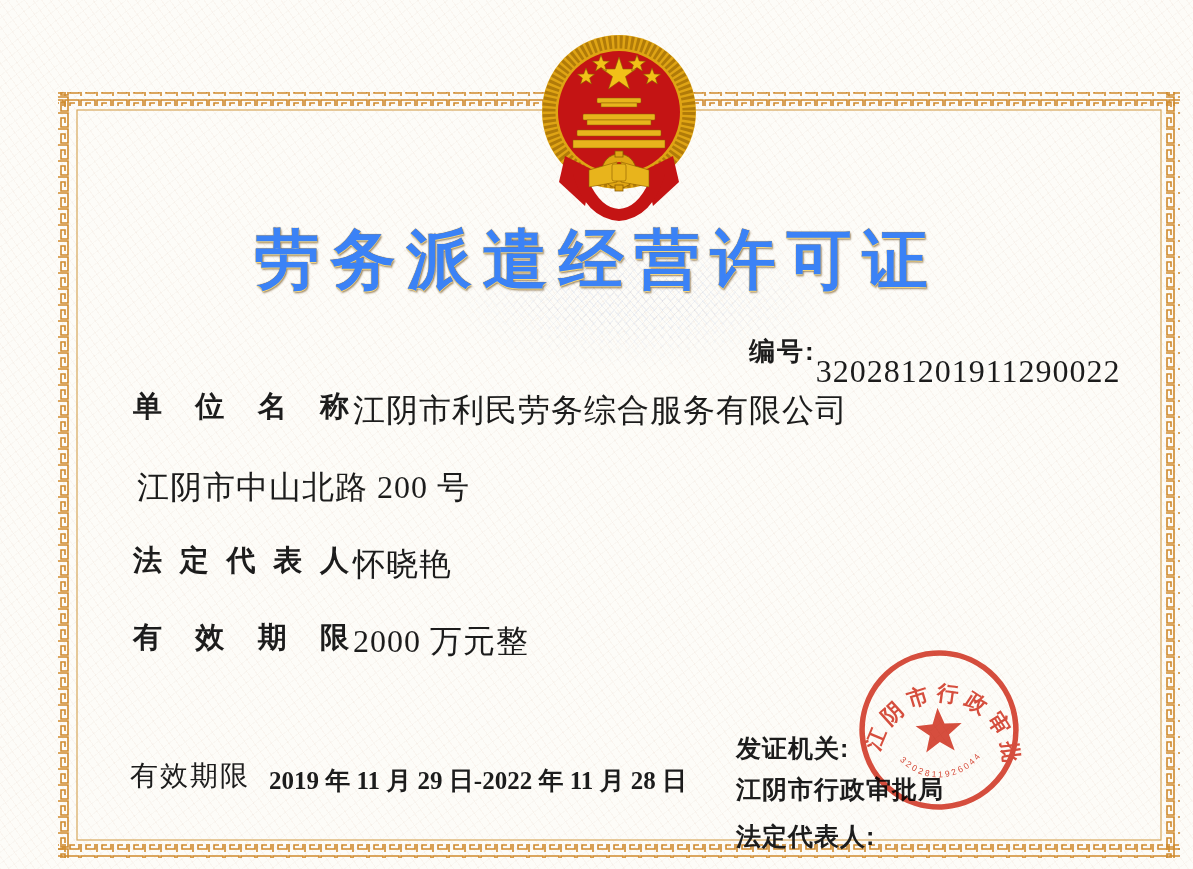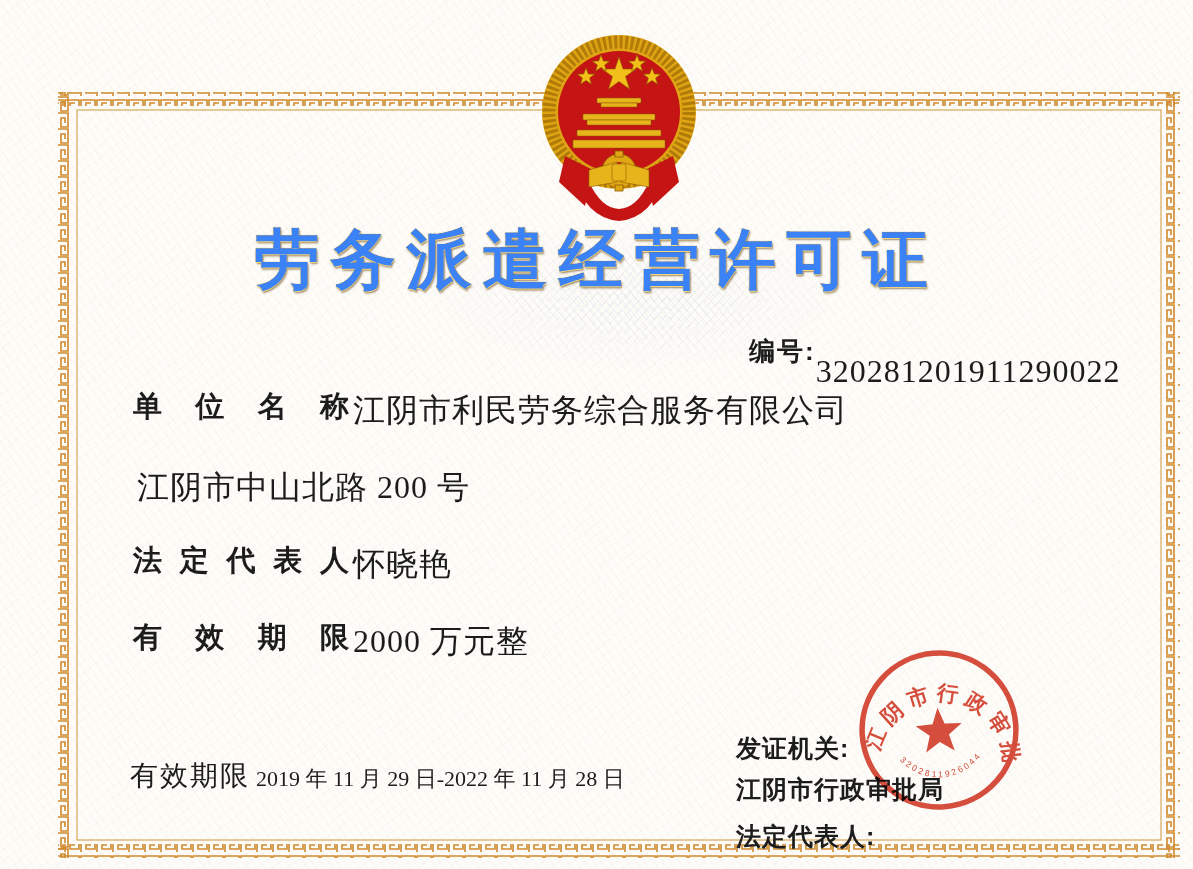--- a/index.html
+++ b/index.html
@@ -65,22 +65,22 @@
     font-size:32px; margin-top:9px; margin-left:4px;
     letter-spacing:1px; white-space:nowrap;
   }
 
   .validity {
     position:absolute; left:130px; top:757px;
     display:flex; align-items:flex-start;
   }
   .validity .lbl { font-size:28px; font-weight:400; letter-spacing:2px; }
   .validity .val {
-    font-family:"Liberation Serif", serif; font-weight:400;
-    font-size:22px; margin-left:6px; margin-top:7px; white-space:nowrap;
+    font-family:"Liberation Serif", serif; font-weight:700;
+    font-size:25px; margin-left:19px; margin-top:7px; white-space:nowrap;
   }
 
   .issuer-block { position:absolute; left:736px; top:732px; }
   .irow { display:flex; align-items:flex-start; margin-bottom:14px;flex-direction:column; }
   .irow .lbl { font-size:25px; font-weight:700; letter-spacing:1px; white-space:nowrap; }
   .irow .val {
     font-family:"Liberation Serif", serif; font-weight:700;
     font-size:25px; margin-top:8px; white-space:nowrap; letter-spacing:1px;
   }
 

